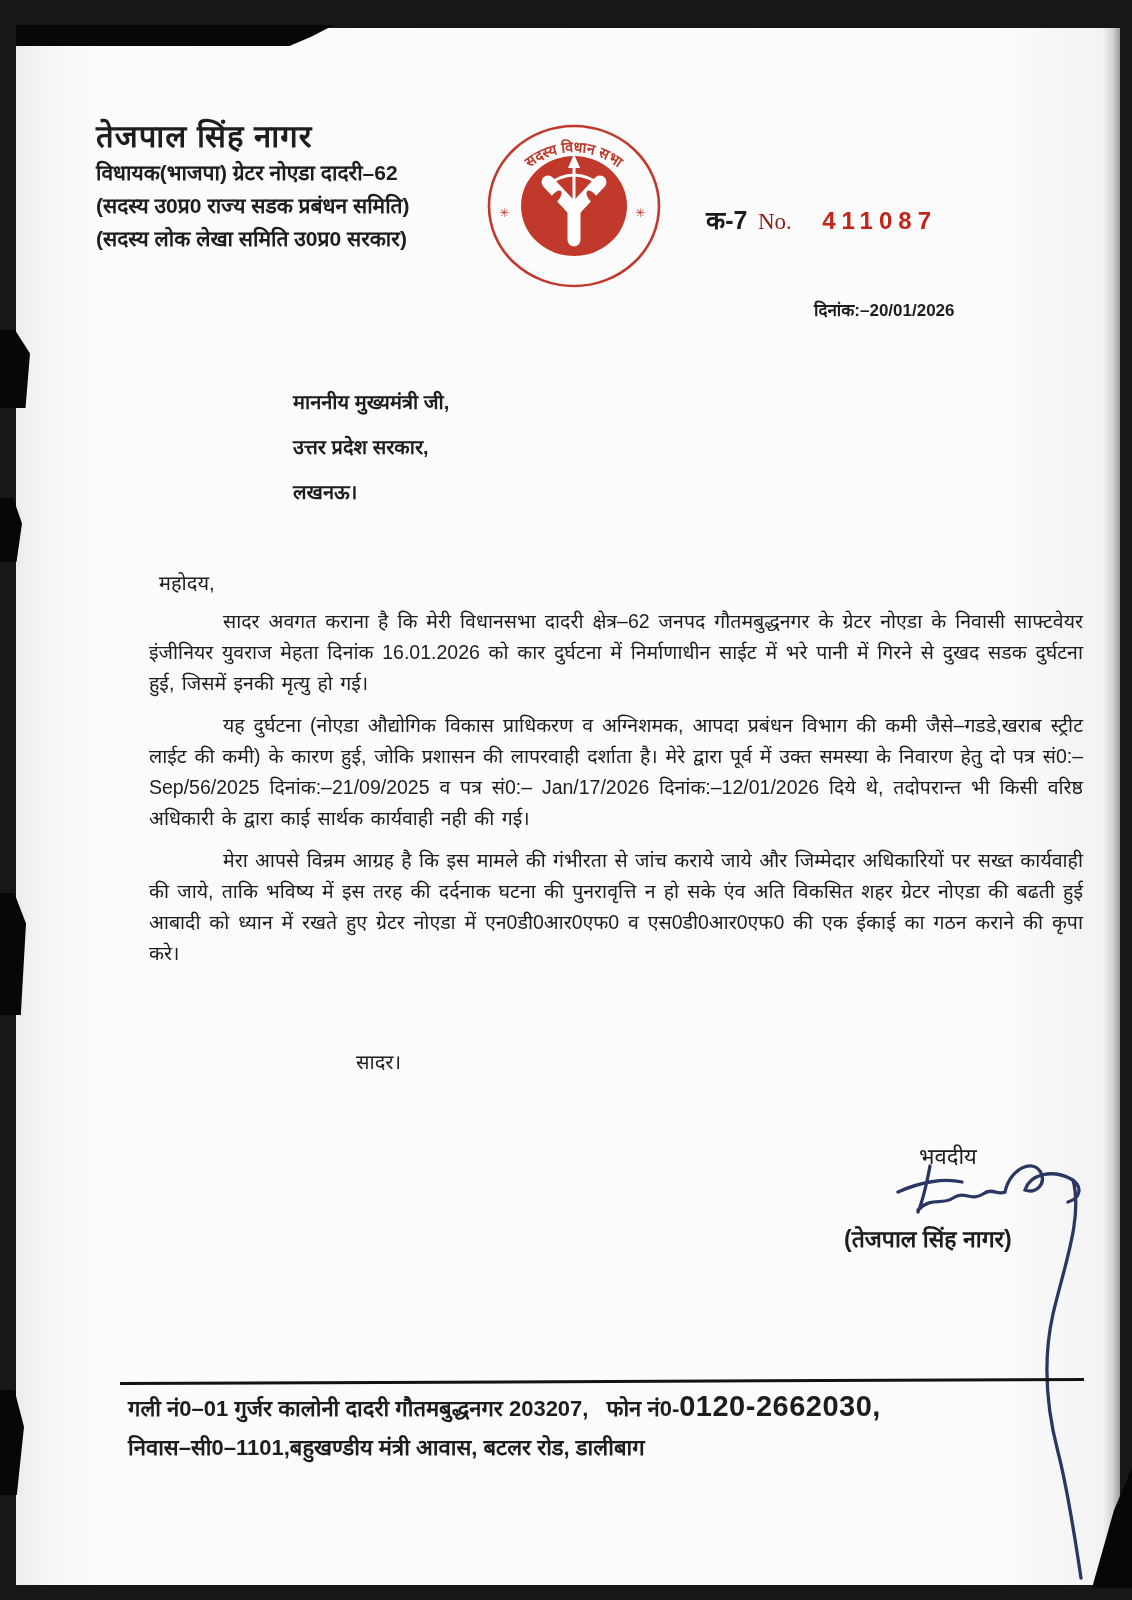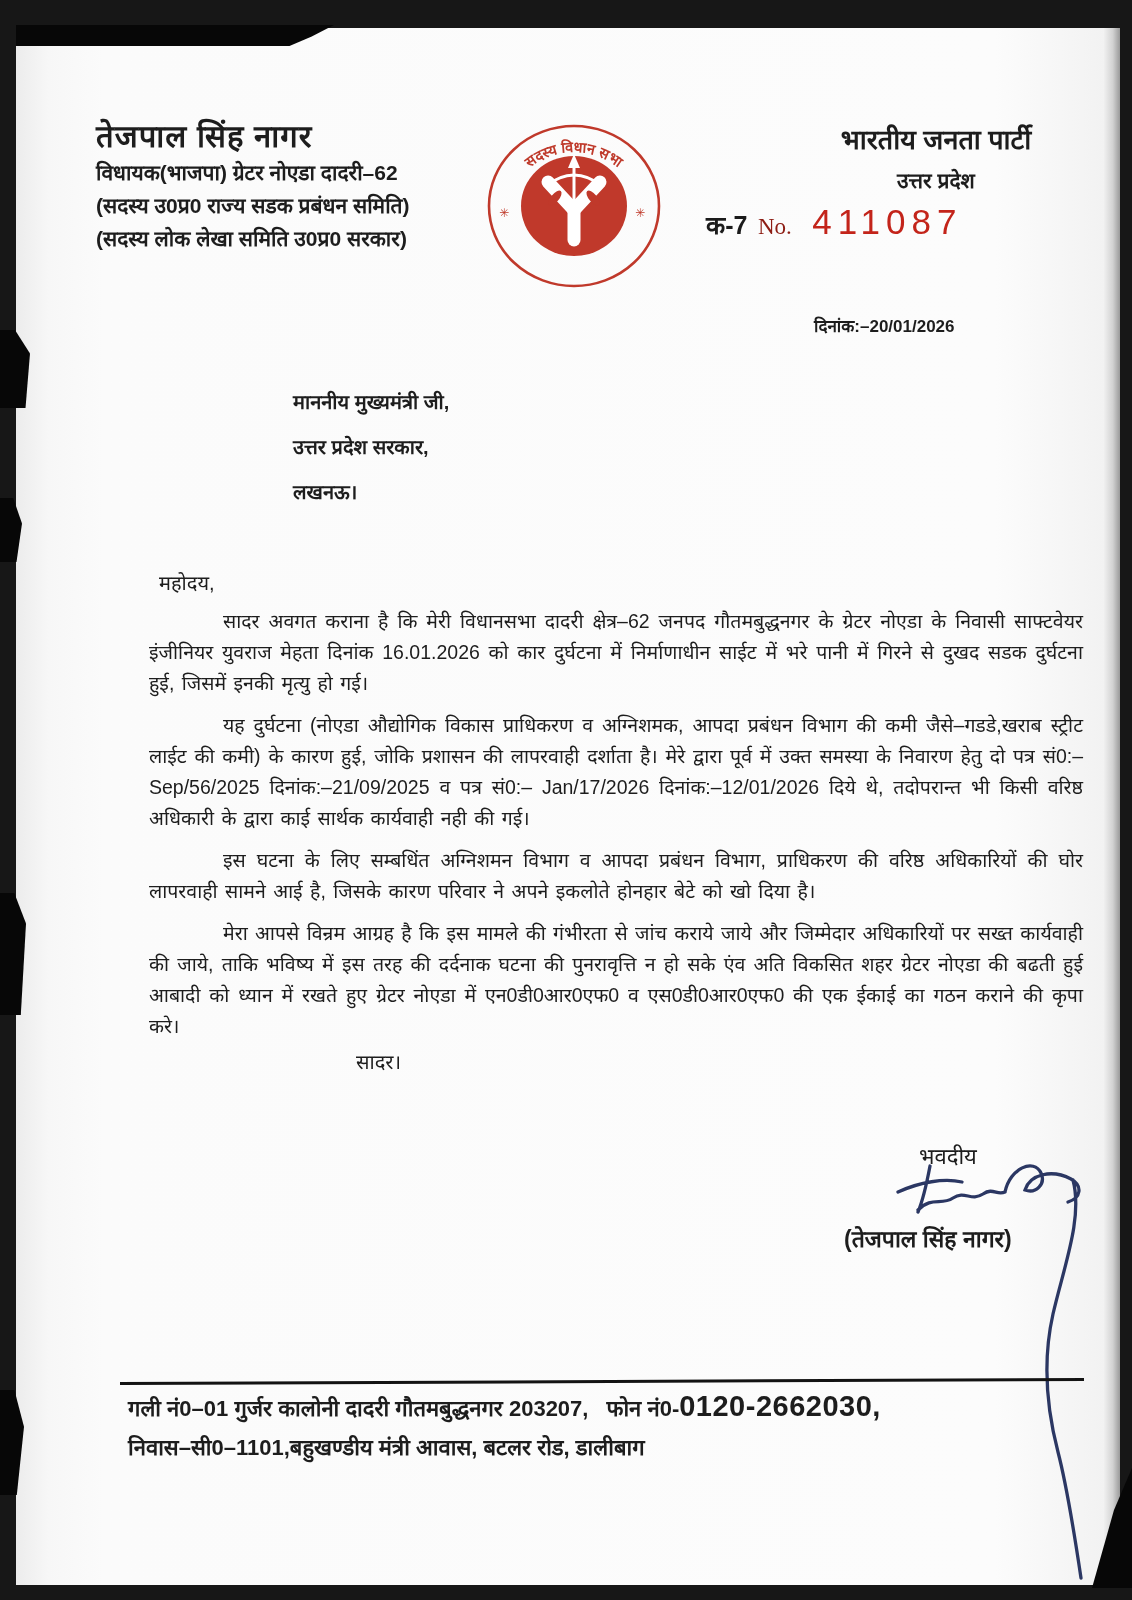--- a/index.html
+++ b/index.html
@@ -35,23 +35,23 @@
   .sender-line{font-size:21px;font-weight:bold;line-height:33px;}
   .sender-line:first-of-type{margin-top:7px;}
 
   .party{position:absolute;left:760px;top:92px;width:320px;text-align:center;}
   .party-name{font-size:27px;font-weight:bold;}
   .party-state{font-size:21px;font-weight:bold;margin-top:9px;}
 
   .serial{position:absolute;left:690px;top:174px;white-space:nowrap;}
   .serial-prefix{font-size:25px;font-weight:bold;color:#1b1b1b;}
   .serial-no-label{font-family:"Liberation Serif","DejaVu Serif",serif;font-size:23px;color:#8d1d14;margin-left:6px;}
-  .serial-number{font-size:35px;font-weight:normal;color:#c3241a;letter-spacing:6px;margin-left:16px;}
+  .serial-number{font-size:24px;font-weight:bold;color:#c3241a;letter-spacing:6px;margin-left:26px;}
 
-  .dateline{position:absolute;left:798px;top:286px;font-size:17px;font-weight:bold;}
+  .dateline{position:absolute;left:798px;top:270px;font-size:17px;font-weight:bold;}
 
   .addressee{position:absolute;left:277px;top:360px;font-size:20px;font-weight:bold;}
   .addressee div{height:45px;}
 
   .salutation{position:absolute;left:143px;top:541px;font-size:20px;}
 
   .body-text{position:absolute;left:133px;top:578px;width:934px;}
   .body-text p{
     margin:0 0 11px 0;
     font-size:19.5px;line-height:31px;
@@ -80,45 +80,40 @@
 
   <div class="paper">
 
     <div class="sender">
       <div class="sender-name">तेजपाल सिंह नागर</div>
       <div class="sender-line">विधायक(भाजपा) ग्रेटर नोएडा दादरी–62</div>
       <div class="sender-line">(सदस्य उ0प्र0 राज्य सडक प्रबंधन समिति)</div>
       <div class="sender-line">(सदस्य लोक लेखा समिति उ0प्र0 सरकार)</div>
     </div>
 
-    <div class="party">
-      <div class="party-name">भारतीय जनता पार्टी</div>
-      <div class="party-state">उत्तर प्रदेश</div>
-    </div>
 
     <div class="serial">
       <span class="serial-prefix">क-7</span>
       <span class="serial-no-label">No.</span>
       <span class="serial-number">411087</span>
     </div>
 
     <div class="dateline">दिनांक:–20/01/2026</div>
 
     <div class="addressee">
       <div>माननीय मुख्यमंत्री जी,</div>
       <div>उत्तर प्रदेश सरकार,</div>
       <div>लखनऊ।</div>
     </div>
 
     <div class="salutation">महोदय,</div>
 
     <div class="body-text">
       <p>सादर अवगत कराना है कि मेरी विधानसभा दादरी क्षेत्र–62 जनपद गौतमबुद्धनगर के ग्रेटर नोएडा के निवासी साफ्टवेयर इंजीनियर युवराज मेहता दिनांक 16.01.2026 को कार दुर्घटना में निर्माणाधीन साईट में भरे पानी में गिरने से दुखद सडक दुर्घटना हुई, जिसमें इनकी मृत्यु हो गई।</p>
       <p>यह दुर्घटना (नोएडा औद्योगिक विकास प्राधिकरण व अग्निशमक, आपदा प्रबंधन विभाग की कमी जैसे–गडडे,खराब स्ट्रीट लाईट की कमी) के कारण हुई, जोकि प्रशासन की लापरवाही दर्शाता है। मेरे द्वारा पूर्व में उक्त समस्या के निवारण हेतु दो पत्र सं0:–Sep/56/2025 दिनांक:–21/09/2025 व पत्र सं0:– Jan/17/2026 दिनांक:–12/01/2026 दिये थे, तदोपरान्त भी किसी वरिष्ठ अधिकारी के द्वारा काई सार्थक कार्यवाही नही की गई।</p>
-      <p>इस घटना के लिए सम्बधिंत अग्निशमन विभाग व आपदा प्रबंधन विभाग, प्राधिकरण की वरिष्ठ अधिकारियों की घोर लापरवाही सामने आई है, जिसके कारण परिवार ने अपने इकलोते होनहार बेटे को खो दिया है।</p>
       <p>मेरा आपसे विन्रम आग्रह है कि इस मामले की गंभीरता से जांच कराये जाये और जिम्मेदार अधिकारियों पर सख्त कार्यवाही की जाये, ताकि भविष्य में इस तरह की दर्दनाक घटना की पुनरावृत्ति न हो सके एंव अति विकसित शहर ग्रेटर नोएडा की बढती हुई आबादी को ध्यान में रखते हुए ग्रेटर नोएडा में एन0डी0आर0एफ0 व एस0डी0आर0एफ0 की एक ईकाई का गठन कराने की कृपा करे।</p>
     </div>
 
     <div class="closing">सादर।</div>
     <div class="regards">भवदीय</div>
 
     <svg class="signature" width="230" height="440" viewBox="0 0 230 440">
       <path d="M14,46 C36,36 60,32 78,36
            M46,20 C43,36 39,54 34,66
            M34,64 C48,50 57,60 69,52 C81,44 87,56 99,48 C109,41 113,50 121,46

